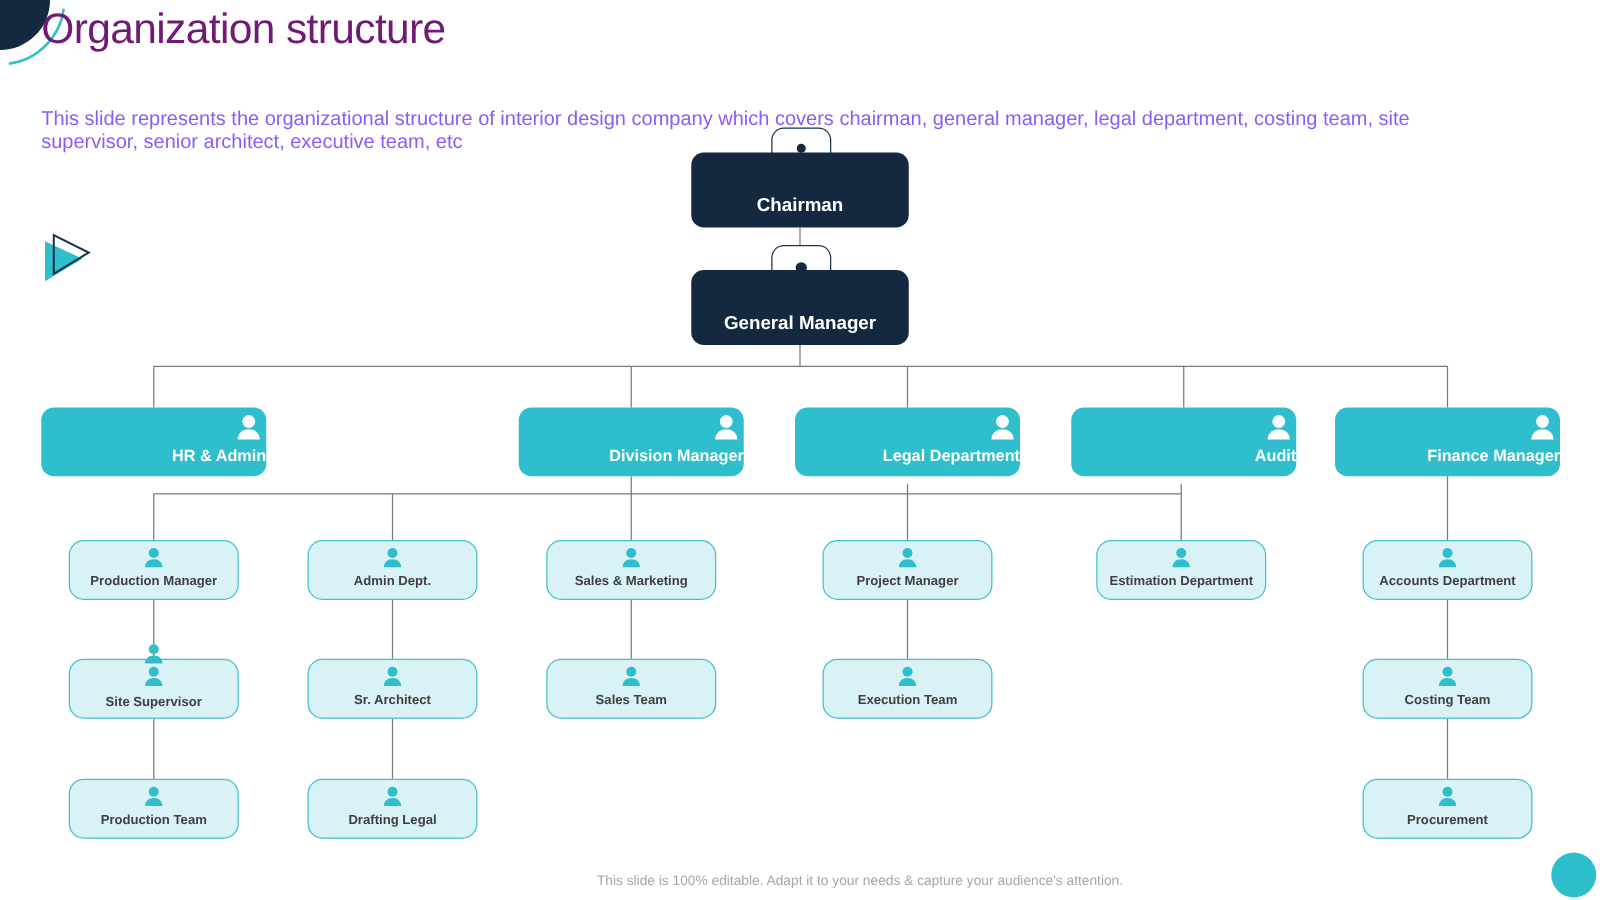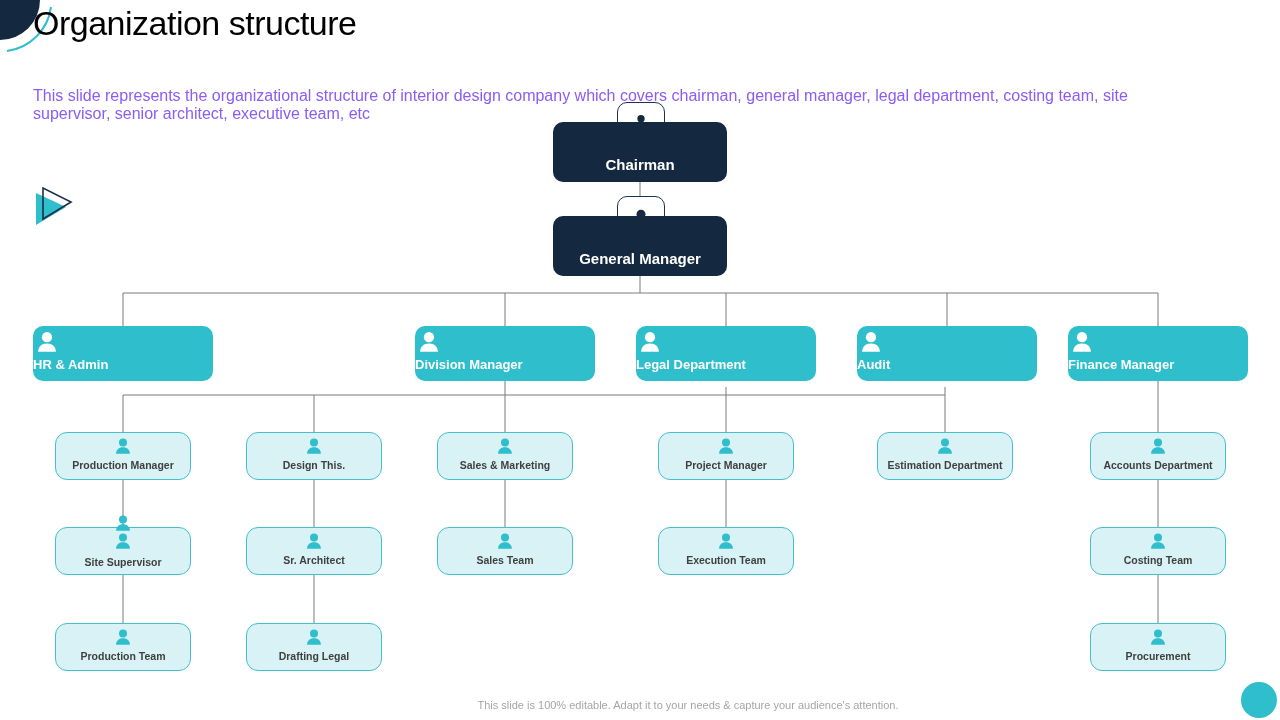--- a/index.html
+++ b/index.html
@@ -2,21 +2,21 @@
 <html><head>
 <meta charset="utf-8">
 <style>
   html,body{margin:0;padding:0;background:#e8e8e8;}
   .slide{
     position:relative;width:1280px;height:720px;background:#ffffff;
     font-family:"Liberation Sans",sans-serif;overflow:hidden;margin:0 auto;
   }
   .abs{position:absolute;}
   .page-title{
-    left:33px;top:4px;font-size:34px;color:#000000;letter-spacing:-0.5px;
+    left:33px;top:4px;font-size:34px;color:#701a75;letter-spacing:-0.5px;
     font-weight:400;
   }
   .page-subtitle{
     left:33px;top:56px;font-size:16px;color:#8b5cf6;width:1150px;margin-top:31px;
   }
   .footer-note{
     left:0;top:699px;width:1280px;text-align:center;font-size:11px;color:#a6a6a6;margin-left:48px;
   }
   svg{display:block;}
   .connectors{left:0;top:0;}
@@ -27,21 +27,21 @@
     color:#ffffff;font-weight:700;font-size:15px;
   }
   .l1box .lbl{padding-bottom:9px;text-align:right;}
   .badge{
     width:46px;height:46px;background:#ffffff;border:1.5px solid #1d3450;
     border-radius:10px;display:flex;align-items:center;justify-content:center;
   }
   
   .l2box{
     width:180px;height:55px;background:#2fbecb;border-radius:10px;
-    display:flex;flex-direction:column;align-items:flex-start;justify-content:flex-start;
+    display:flex;flex-direction:column;align-items:flex-end;justify-content:flex-start;
     color:#ffffff;font-weight:700;font-size:13px;padding-top:4px;box-sizing:border-box;
   }
   .l2box .lbl{margin-top:1px;}
   
   .smbox{
     width:136px;height:48px;background:#d9f2f6;border:1px solid #46bfcd;border-radius:12px;
     display:flex;flex-direction:column;align-items:center;justify-content:flex-start;
     color:#3f3f3f;font-weight:600;font-size:10.5px;padding-top:4px;box-sizing:border-box;
   }
   .smbox .lbl{margin-top:2px;white-space:nowrap;}
@@ -180,21 +180,21 @@
     </svg>
     <span class="lbl">Production  Manager</span>
   </div>
   <div class="abs smbox" style="left:246px;top:432px">
     <svg width="22" height="20" viewBox="0 0 24 22">
       <g fill="#2fbecb">
           <circle cx="12" cy="6" r="4.4"></circle>
           <path d="M12 11.4c-4.6 0-7.6 3-7.6 7h15.2c0-4-3-7-7.6-7z"></path>
         </g>
     </svg>
-    <span class="lbl">Design This.</span>
+    <span class="lbl">Admin Dept.</span>
   </div>
   <div class="abs smbox" style="left:437px;top:432px">
     <svg width="22" height="20" viewBox="0 0 24 22">
       <g fill="#2fbecb">
           <circle cx="12" cy="6" r="4.4"></circle>
           <path d="M12 11.4c-4.6 0-7.6 3-7.6 7h15.2c0-4-3-7-7.6-7z"></path>
         </g>
     </svg>
     <span class="lbl">Sales &amp; Marketing</span>
   </div>

